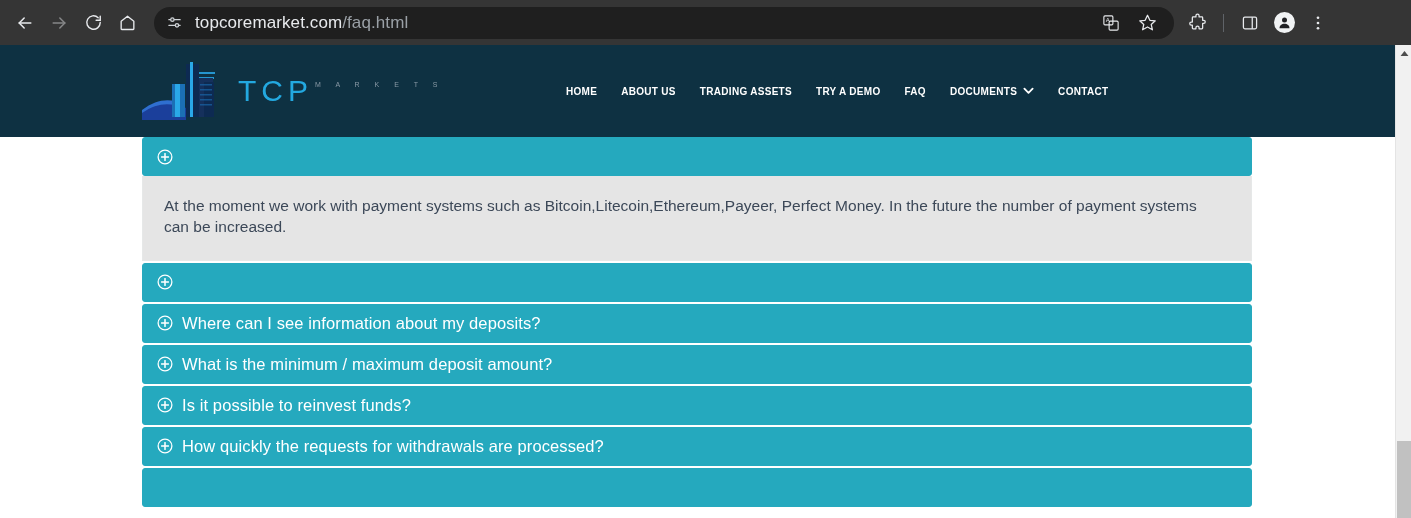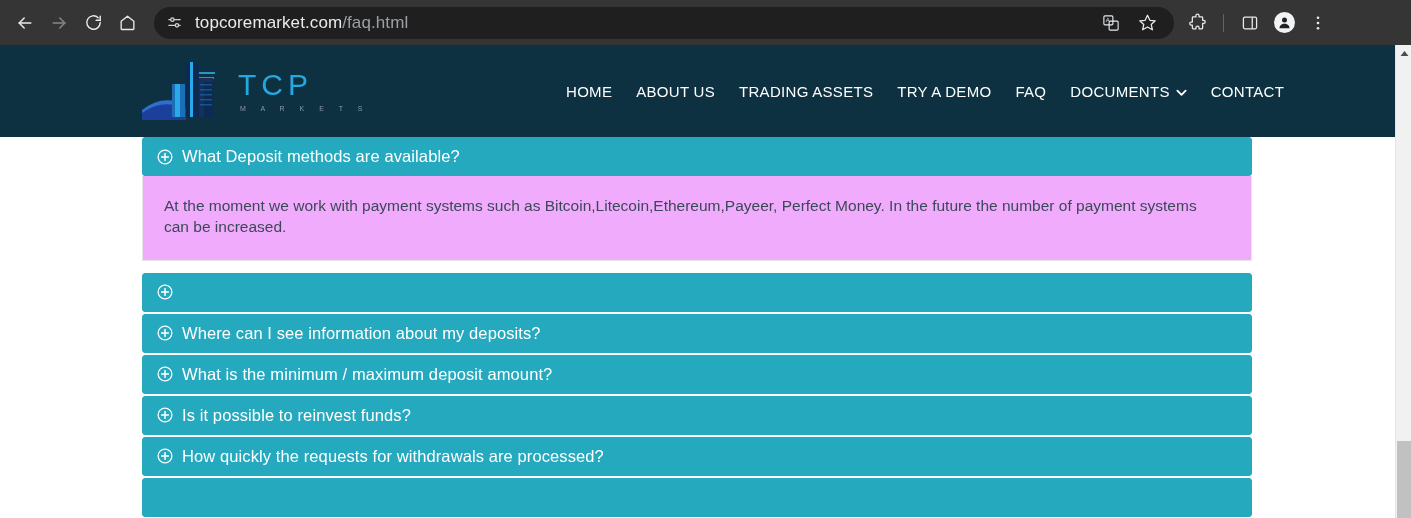--- a/index.html
+++ b/index.html
@@ -85,41 +85,41 @@
     width:1395px; height:92px;
     background:#0e3142;
     display:flex; align-items:center;
   }
   .logo{
     position:absolute; left:142px; top:50%;
     transform:translateY(-50%);
     display:flex; align-items:center; gap:10px;
   }
   .logo-mark{ width:92px; height:70px; display:block; }
-  .logo-text{ display:flex; flex-direction:column; margin-left:-6px; }
+  .logo-text{ display:flex; flex-direction:row; margin-left:-6px; }
   .logo-tcp{
     font-size:30px; letter-spacing:5px;
     color:#23a9e0; line-height:1;
     font-weight:400;
   }
   .logo-sub{
     font-size:7px; letter-spacing:6.5px;
     color:#8a9aa6; margin-top:5px; margin-left:2px;
   }
 
   .main-nav{
     position:absolute; left:566px; top:50%;
     transform:translateY(-50%);
     display:flex; align-items:center;
     gap:0;
   }
   .nav-link{
     color:#ffffff;
-    font-size:15px;
-    font-weight:normal;
+    font-size:10px;
+    font-weight:bold;
     letter-spacing:.3px;
     padding:0 24px 0 0;
     white-space:nowrap;
     display:flex; align-items:center; gap:6px;
   }
   .nav-link:last-child{ padding-right:0; }
   .chev{ display:inline-block; }
 
   
   .faq-wrap{
@@ -140,25 +140,25 @@
     width:16px;height:16px;flex:0 0 auto;
     margin-right:9px;
   }
   .faq-q-text{
     color:#ffffff;
     font-size:16.5px;
     letter-spacing:.1px;
     white-space:nowrap;
   }
   .faq-a{
-    background:#f0abfc;
+    background:#e5e5e5;
     border:1px solid #e6e8e8;
     border-top:none;
     padding:20px 38px 22px 21px;
-    margin-bottom:12px;
+    margin-bottom:2px;
   }
   .faq-a-text{
     color:#3c4858;
     font-size:15.5px;
     line-height:1.35;
   }
 
   
   .scrollbar{
     position:absolute;
@@ -335,21 +335,20 @@
 
   <section class="faq-wrap">
 
     <div class="faq-item">
       <div class="faq-q">
         <svg class="plus-icon" viewBox="0 0 20 20">
           <circle cx="10" cy="10" r="8.6" fill="none" stroke="#ffffff" stroke-width="1.6"></circle>
           <rect x="9.05" y="5.1" width="1.9" height="9.8" fill="#ffffff"></rect>
           <rect x="5.1" y="9.05" width="9.8" height="1.9" fill="#ffffff"></rect>
         </svg>
-        <span class="faq-q-text">What Deposit methods are available?</span>
       </div>
       <div class="faq-a">
         <p class="faq-a-text">At the moment we work with payment systems such as Bitcoin,Litecoin,Ethereum,Payeer, Perfect Money. In the future the number of payment systems can be increased.</p>
       </div>
     </div>
 
     <div class="faq-item">
       <div class="faq-q">
         <svg class="plus-icon" viewBox="0 0 20 20">
           <circle cx="10" cy="10" r="8.6" fill="none" stroke="#ffffff" stroke-width="1.6"></circle>

